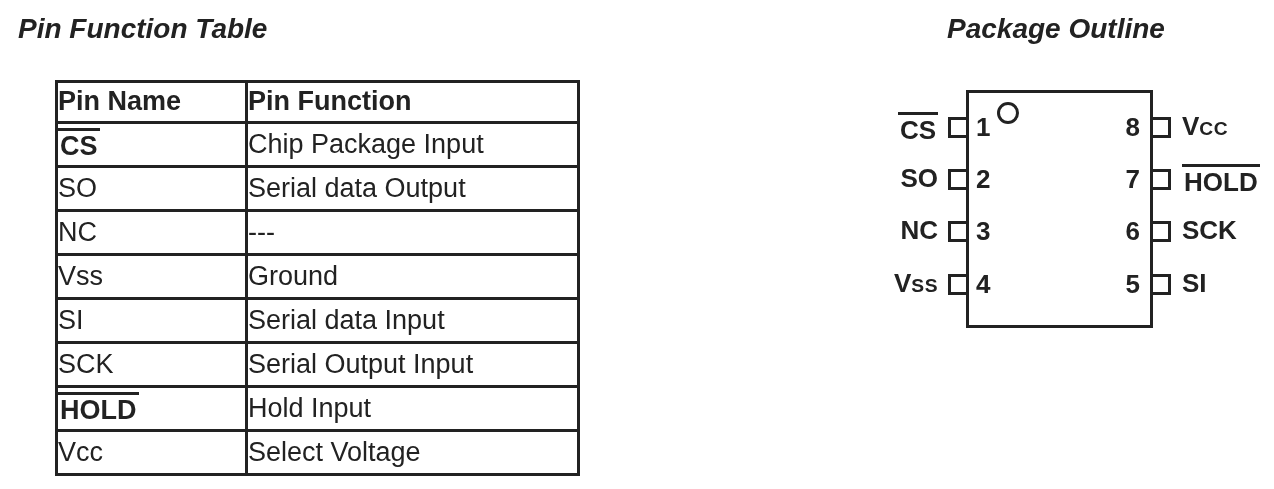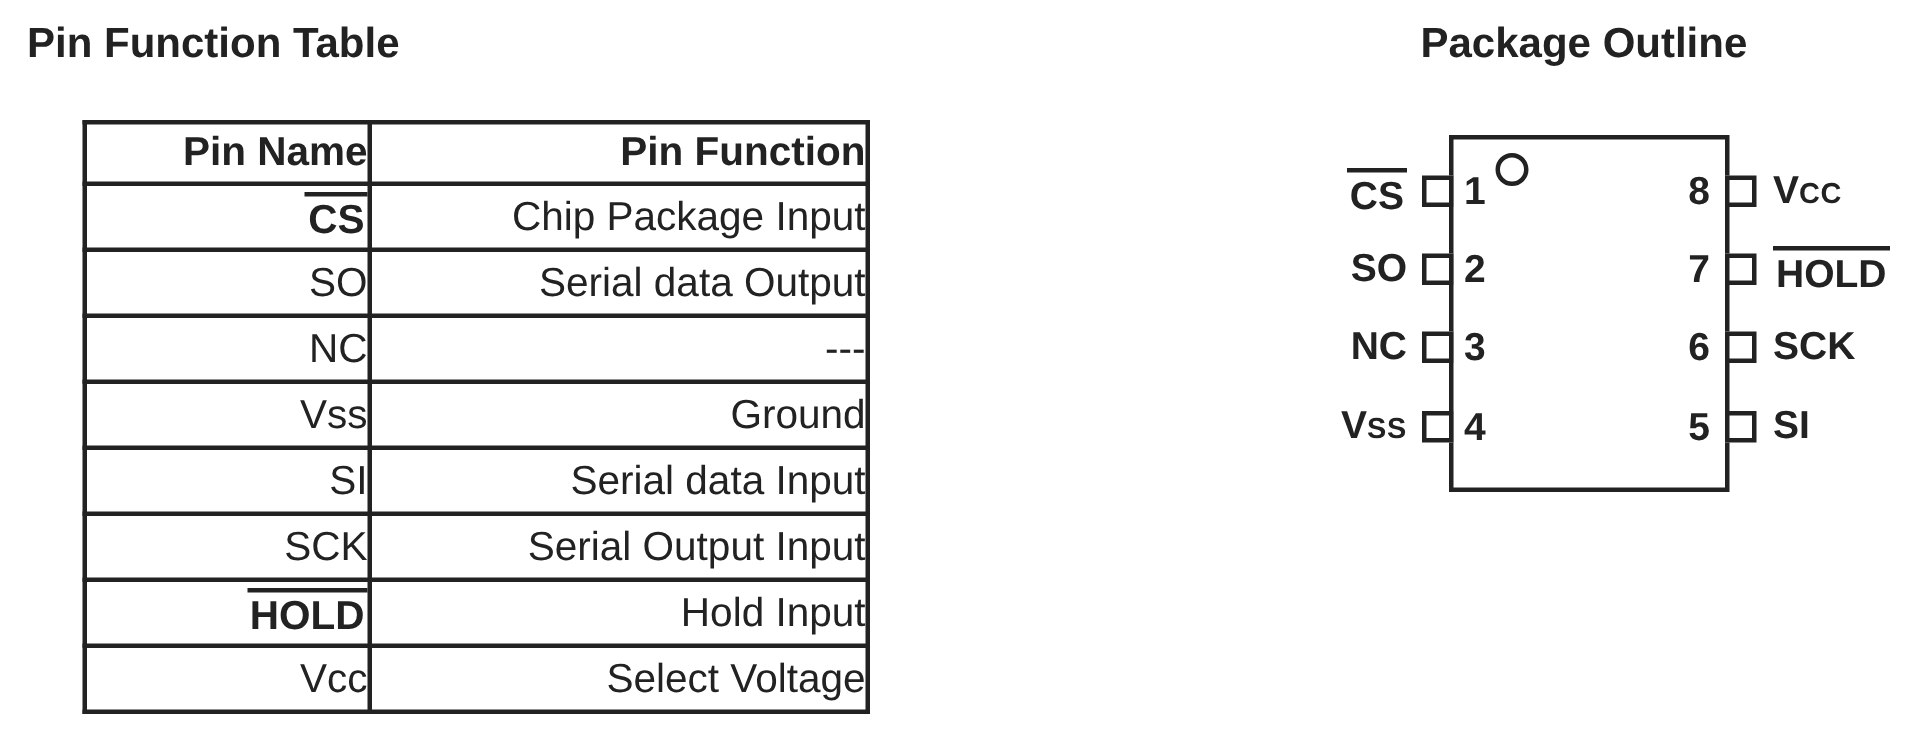--- a/index.html
+++ b/index.html
@@ -3,36 +3,36 @@
 <meta charset="utf-8">
 <style>
   :root { --ink: #222222; --bg: #ffffff; }
   * { box-sizing: border-box; }
   html, body { margin: 0; padding: 0; }
   body {
     width: 1274px; height: 489px; position: relative; overflow: hidden;
     background: var(--bg); color: var(--ink);
     font-family: "Liberation Sans", sans-serif;
   }
-  .abs { position: absolute; }
+  .abs { position: absolute; font-style: italic; }
 
   
   .title { font-size: 28px; font-weight: bold; line-height: 32px; white-space: nowrap; }
   .title-left  { left: 18px;  top: 13px; }
   .title-right { left: 947px; top: 13px; }
 
   
   table.pin-table {
     position: absolute; left: 55px; top: 80px;
     border-collapse: collapse; table-layout: fixed; width: 522px;
     background: var(--bg);
   }
   table.pin-table th, table.pin-table td {
     border: 3px solid var(--ink);
-    text-align: right; vertical-align: middle;
+    text-align: left; vertical-align: middle;
     font-size: 27px; line-height: 1.1;
     padding: 0;
   }
   table.pin-table th { height: 41px; font-weight: bold; }
   table.pin-table td { height: 44px; font-weight: normal; }
   .col-name { width: 190px; }
   .col-func { width: 332px; }
   .bold { font-weight: bold; }
 
   

